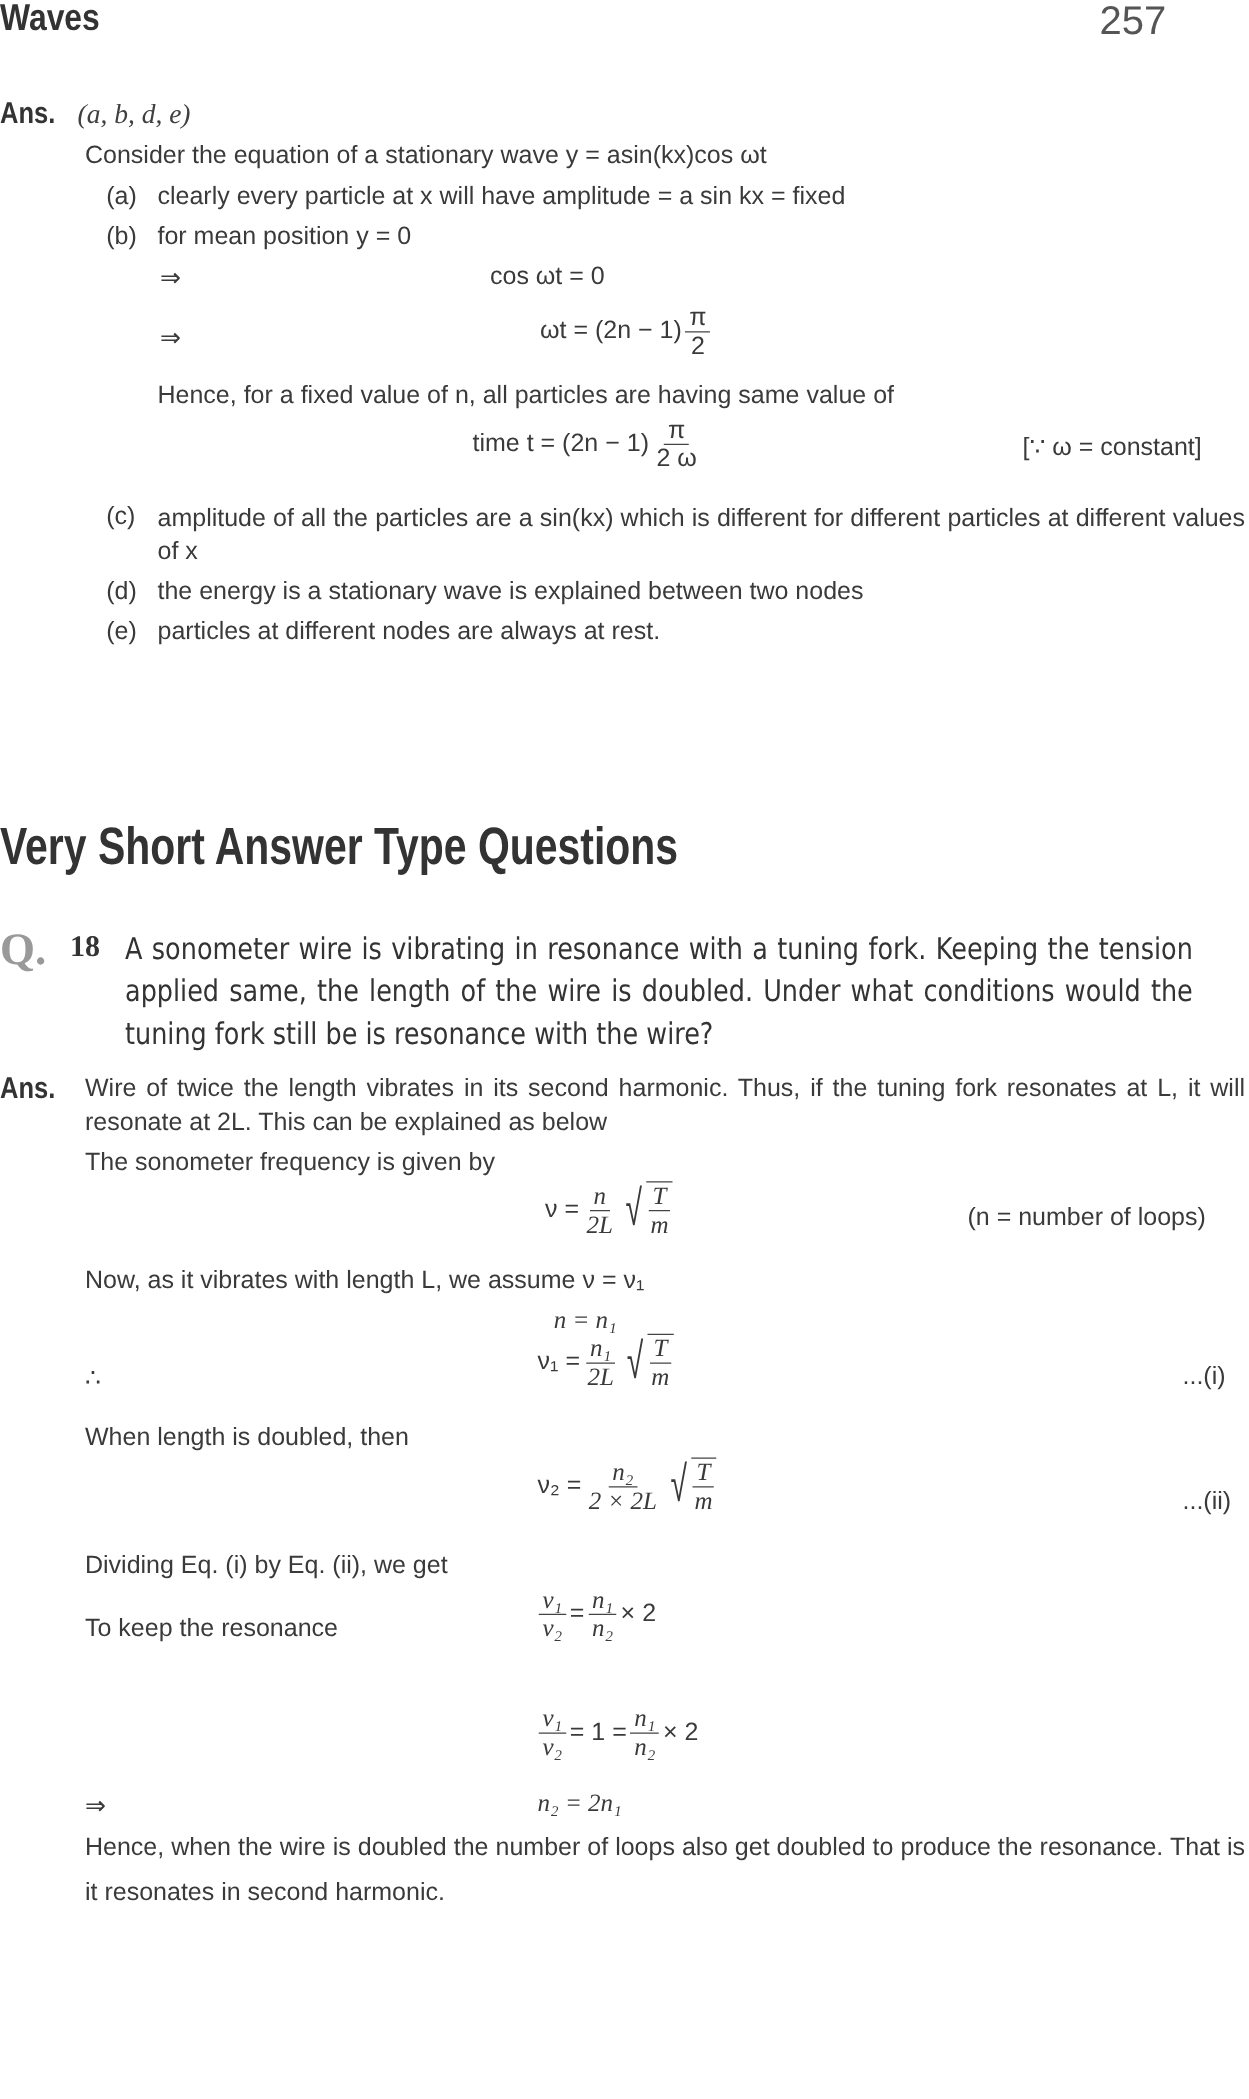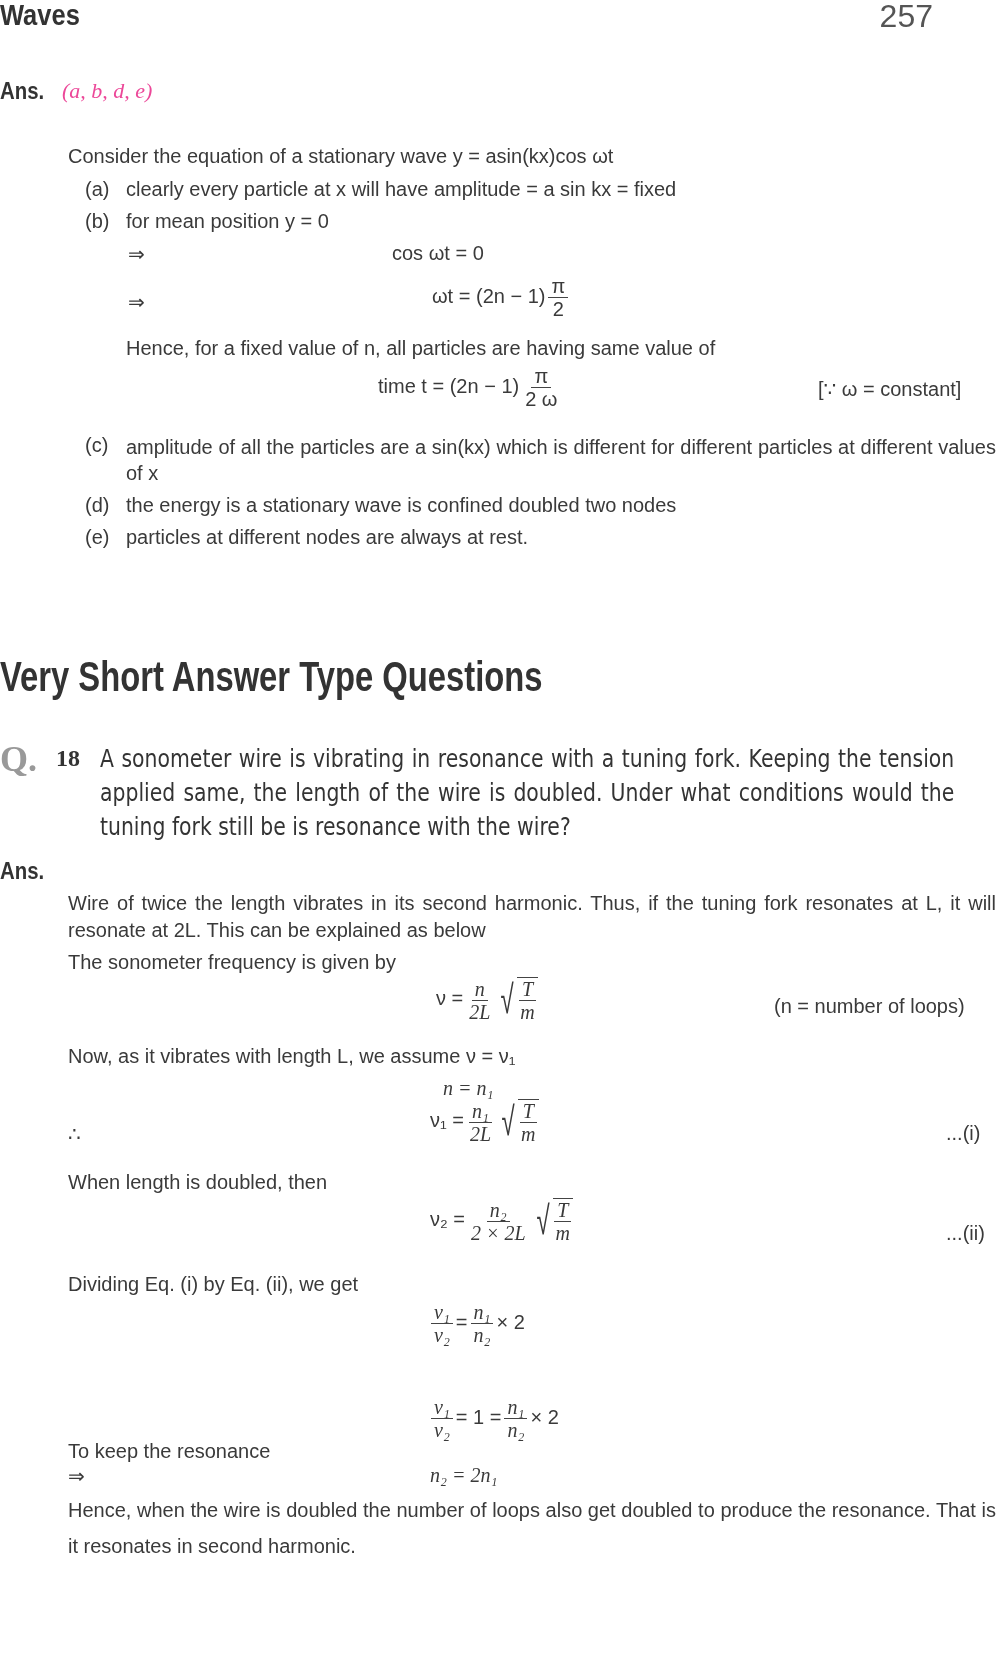--- a/index.html
+++ b/index.html
@@ -1,23 +1,23 @@
 <!DOCTYPE html>
 <html><head>
 <meta charset="utf-8">
 <style>
   html, body { margin:0; padding:0; background:#fff; }
   body { width:999px; height:1679px; position:relative; overflow:hidden; color:#333; font-family:"Liberation Sans", sans-serif; }
   .abs { position:absolute; white-space:nowrap; }
-  .body { font-size:20px; color:#3a3a3a; font-weight:300;margin-top:32px; }
+  .body { font-size:20px; color:#3a3a3a; font-weight:300; }
   .hdr { font-family:"Liberation Sans", sans-serif; font-weight:bold; font-size:30px; color:#333; transform:scaleX(0.85); transform-origin:left; }
   .pgnum { font-size:32px; color:#555; font-weight:300; }
   .ans { font-weight:bold; font-size:24px; color:#333; transform:scaleX(0.85); transform-origin:left; }
   .ital { font-family:"Liberation Serif", serif; font-style:italic; }
-  .ansopts { font-family:"Liberation Serif", serif; font-style:italic; font-size:22px; color:#ec4899; }
+  .ansopts { font-family:"Liberation Serif", serif; font-style:italic; font-size:22px; color:#404040; }
   .section { font-weight:bold; font-size:42px; color:#333; transform:scaleX(0.78); transform-origin:left; }
   .qmark { font-family:"Liberation Serif", serif; font-weight:bold; font-size:36px; color:#999; }
   .qnum { font-family:"Liberation Serif", serif; font-weight:bold; font-size:24px; color:#333; }
   .qtext { font-family:"DejaVu Sans", sans-serif; font-size:24px; color:#333; transform:scaleX(0.85); transform-origin:left; }
   .justify { white-space:normal; text-align:justify; text-align-last:left; }
   .frac { display:inline-flex; flex-direction:column; align-items:center; vertical-align:middle; margin:0 3px; }
   .frac .num { border-bottom:1px solid #444; padding:0 3px; line-height:22px; }
   .frac .den { padding:0 3px; line-height:22px; }
   .sqrt { display:inline-flex; align-items:stretch; vertical-align:middle; }
   .sqrt .rad { font-size:40px; line-height:44px; transform:scaleX(0.6); margin-right:-4px; }
@@ -54,21 +54,21 @@
   <span>time t = (2n − 1)</span><span class="frac">
       <span class="num">π</span>
       <span class="den">2 ω</span>
     </span>
 </div>
 <div class="abs body" style="left:818px;top:345px;">[∵ ω = constant]</div>
 
 <div class="abs body" style="left:85px;top:402px;">(c)</div>
 <div class="abs body justify" style="left:126px;top:402px;width:870px;line-height:26px;">amplitude of all the particles are a sin(kx) which is different for different particles at different values of x</div>
 <div class="abs body" style="left:85px;top:462px;">(d)</div>
-<div class="abs body" style="left:126px;top:462px;">the energy is a stationary wave is confined doubled two nodes</div>
+<div class="abs body" style="left:126px;top:462px;">the energy is a stationary wave is explained between two nodes</div>
 <div class="abs body" style="left:85px;top:494px;">(e)</div>
 <div class="abs body" style="left:126px;top:494px;">particles at different nodes are always at rest.</div>
 
 <div class="abs section" style="left:0;top:653px;">Very Short Answer Type Questions</div>
 
 <div class="abs qmark" style="left:0;top:738px;">Q.</div>
 <div class="abs qnum" style="left:56px;top:745px;">18</div>
 <div class="abs qtext justify" style="left:100px;top:742px;width:1005px;line-height:34px;text-indent:0;">A sonometer wire is vibrating in resonance with a tuning fork. Keeping the tension applied same, the length of the wire is doubled. Under what conditions would the tuning fork still be is resonance with the wire?</div>
 
 <div class="abs ans" style="left:0;top:857px;">Ans.</div>
@@ -126,21 +126,21 @@
 <div class="abs body" style="left:428px;top:1269px;">
   <span class="frac">
       <span class="num ital">ν₁</span>
       <span class="den ital">ν₂</span>
     </span><span>=</span><span class="frac">
       <span class="num ital">n₁</span>
       <span class="den ital">n₂</span>
     </span><span>× 2</span>
 </div>
 
-<div class="abs body" style="left:68px;top:1408px;">To keep the resonance</div>
+<div class="abs body" style="left:68px;top:1292px;">To keep the resonance</div>
 <div class="abs body" style="left:428px;top:1364px;">
   <span class="frac">
       <span class="num ital">ν₁</span>
       <span class="den ital">ν₂</span>
     </span><span>= 1 =</span><span class="frac">
       <span class="num ital">n₁</span>
       <span class="den ital">n₂</span>
     </span><span>× 2</span>
 </div>
 

